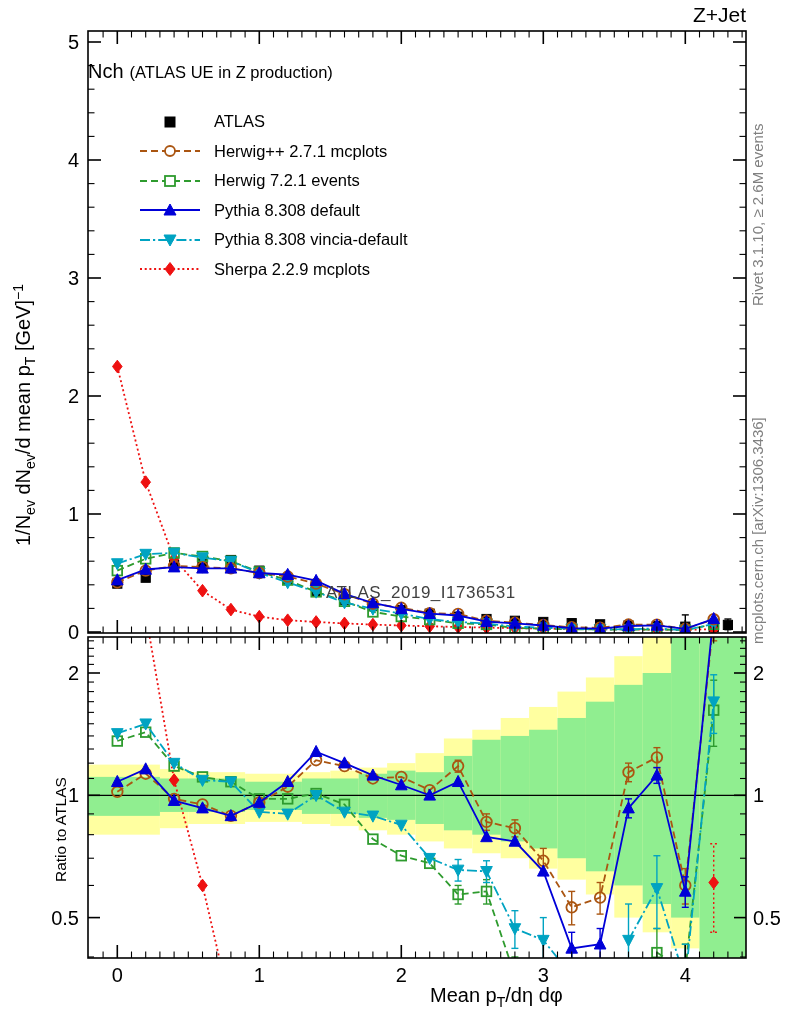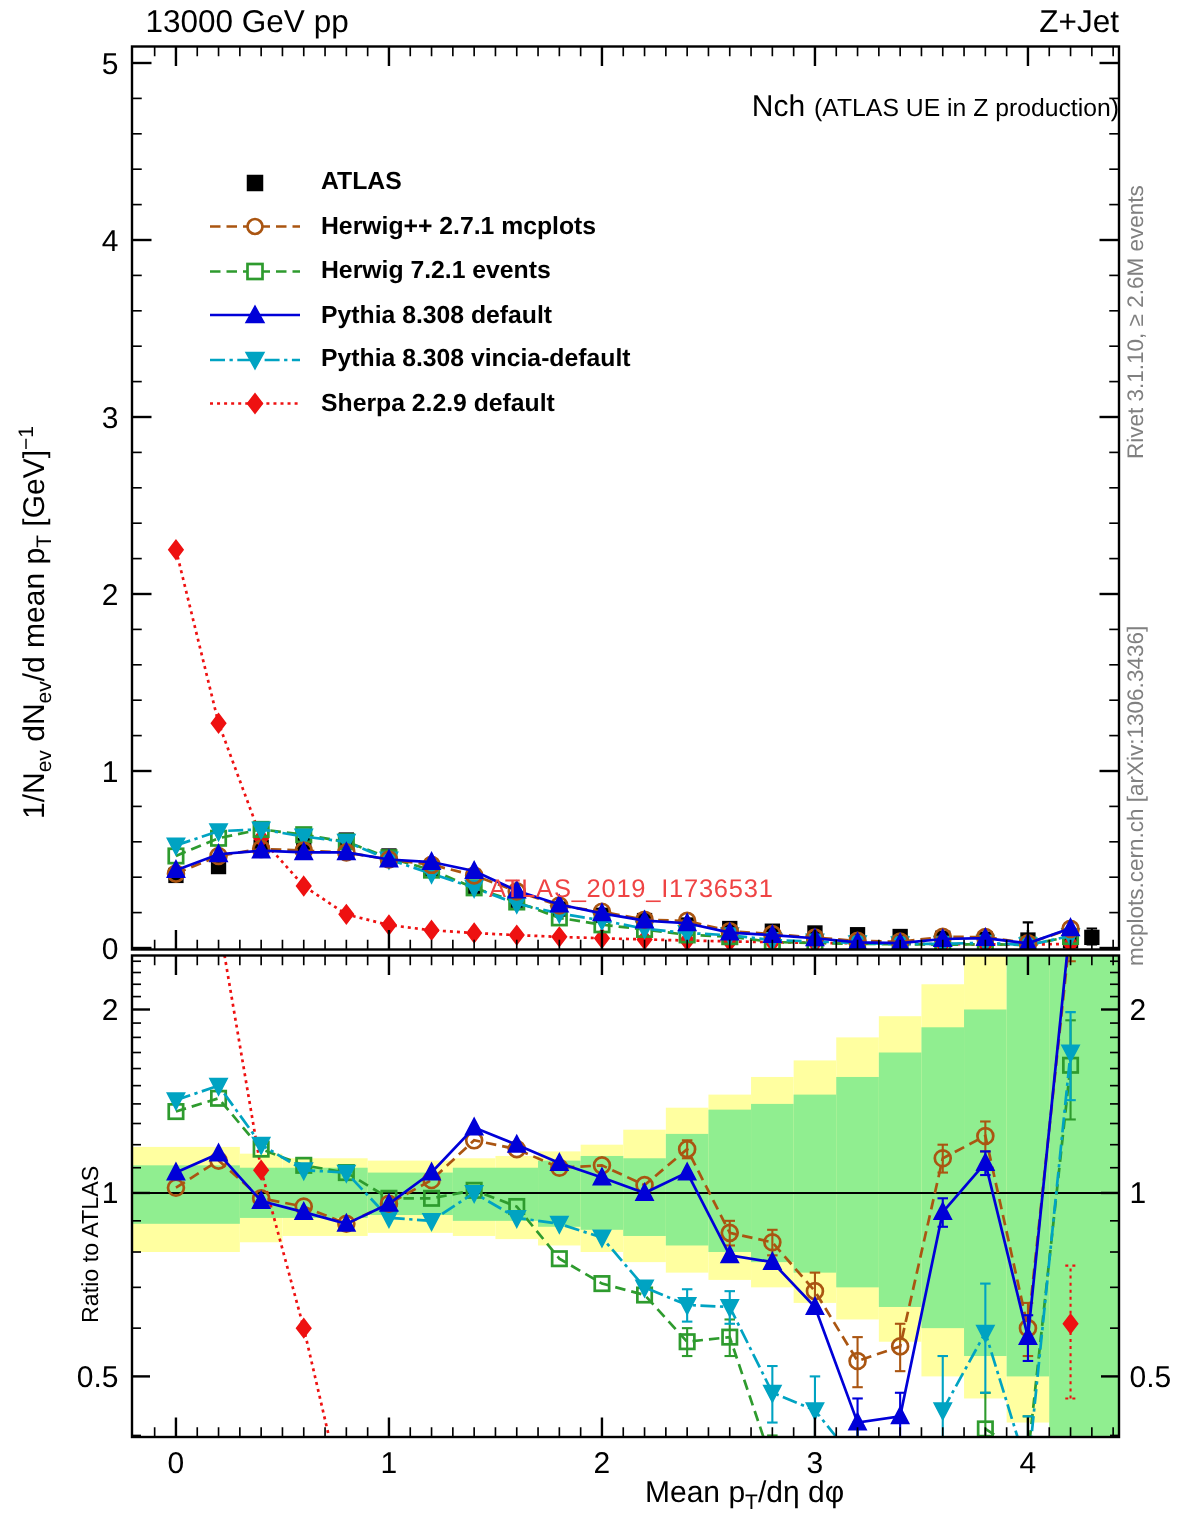--- a/index.html
+++ b/index.html
@@ -2,33 +2,33 @@
 <html><head>
 <meta charset="utf-8">
 <style>
   html,body{margin:0;padding:0;background:#fff;}
   #page{position:relative;width:786px;height:1024px;background:#fff;overflow:hidden;
         font-family:"Liberation Sans",sans-serif;color:#000;}
   svg text{font-family:"Liberation Sans",sans-serif;}
   .hdr{position:absolute;top:3px;font-size:21px;font-weight:400;}
   #hdr-left{left:97px;}
   #hdr-right{left:88px;width:658px;text-align:right;}
-  #plot-title{position:absolute;left:88px;top:60px;width:658px;text-align:right;}
+  #plot-title{position:absolute;left:88px;top:60px;width:658px;text-align:left;}
   #plot-title .t-main{font-size:20px;}
   #plot-title .t-sub{font-size:16.5px;margin-left:6px;}
-  #legend{position:absolute;left:138px;top:107px;font-weight:bold;}
+  #legend{position:absolute;left:138px;top:107px;}
   .leg-row{display:flex;align-items:center;height:29.5px;}
   .leg-swatch{width:64px;height:16px;flex:0 0 64px;}
   .leg-label{font-size:16.5px;margin-left:12px;white-space:nowrap;}
   .vtext{position:absolute;white-space:nowrap;transform:rotate(-90deg);transform-origin:left top;}
   #y-main-label{left:12px;top:546px;font-size:20px;}
   #y-ratio-label{left:52px;top:882px;font-size:15.5px;}
   #side-top{left:749px;top:306px;font-size:15px;color:#808080;}
   #side-bottom{left:749px;top:644px;font-size:15px;color:#808080;}
-  #watermark{position:absolute;left:326px;top:583px;font-size:17px;color:#ef4444;letter-spacing:0.5px;}
+  #watermark{position:absolute;left:326px;top:583px;font-size:17px;color:#404040;letter-spacing:0.5px;}
   #x-label{position:absolute;left:430px;top:984px;width:316px;font-size:20px;}
   .sub{font-size:70%;position:relative;top:0.35em;}
   .sup{font-size:70%;position:relative;top:-0.5em;}
   #chart{position:absolute;left:0;top:0;}
 </style>
 </head>
 <body>
 
 <div id="page">
   <svg id="chart" width="786" height="1024">
@@ -799,21 +799,20 @@
         <text x="79" y="49" text-anchor="end" font-size="20" fill="#000">5</text>
         <text x="79" y="924.5999999999999" text-anchor="end" font-size="20" fill="#000">0.5</text>
         <text x="753" y="924.5999999999999" text-anchor="start" font-size="20" fill="#000">0.5</text>
         <text x="79" y="802.3" text-anchor="end" font-size="20" fill="#000">1</text>
         <text x="753" y="802.3" text-anchor="start" font-size="20" fill="#000">1</text>
         <text x="79" y="680" text-anchor="end" font-size="20" fill="#000">2</text>
         <text x="753" y="680" text-anchor="start" font-size="20" fill="#000">2</text>
       </g>
     </svg>
 
-  <div id="hdr-left" class="hdr">13000 GeV pp</div>
   <div id="hdr-right" class="hdr">Z+Jet</div>
 
   <div id="plot-title">
     <span class="t-main">Nch</span><span class="t-sub">(ATLAS UE in Z production)</span>
   </div>
 
   <div id="legend">
       <div class="leg-row">
         <svg width="64" height="16" class="leg-swatch">
           <g>
@@ -858,21 +857,21 @@
         </svg>
         <span class="leg-label">Pythia 8.308 vincia-default</span>
       </div>
       <div class="leg-row">
         <svg width="64" height="16" class="leg-swatch">
           <line x1="2" y1="8" x2="62" y2="8" stroke="#ee1111" stroke-width="1.8" stroke-dasharray="2,2.7"></line>
           <g>
             <path fill="#ee1111" stroke="#ee1111" stroke-width="1" d="M 32 1.5 L 37 8 L 32 14.5 L 27 8 Z"></path>
           </g>
         </svg>
-        <span class="leg-label">Sherpa 2.2.9 default</span>
+        <span class="leg-label">Sherpa 2.2.9 mcplots</span>
       </div>
     </div>
 
   <div id="y-main-label" class="vtext"><span>1/N</span><span class="sub">ev</span><span> dN</span><span class="sub">ev</span><span>/d mean p</span><span class="sub">T</span><span> [GeV]</span><span class="sup">−1</span></div>
   <div id="y-ratio-label" class="vtext">Ratio to ATLAS</div>
   <div id="x-label"><span>Mean p</span><span class="sub">T</span><span>/dη dφ</span></div>
 
   <div id="side-top" class="vtext">Rivet 3.1.10, ≥ 2.6M events</div>
   <div id="side-bottom" class="vtext">mcplots.cern.ch [arXiv:1306.3436]</div>
 

